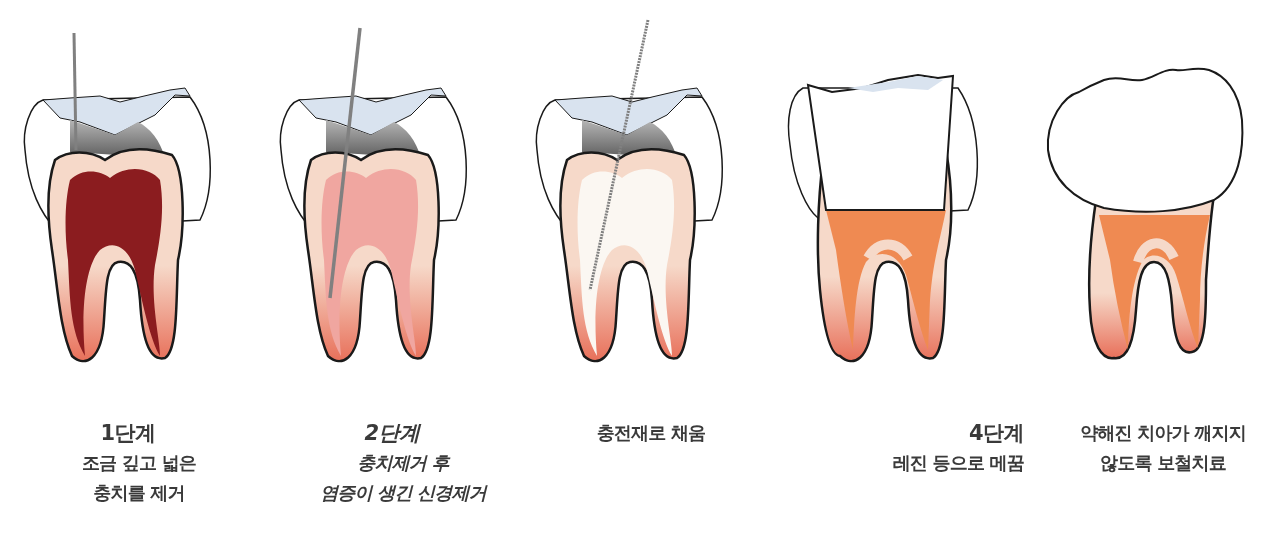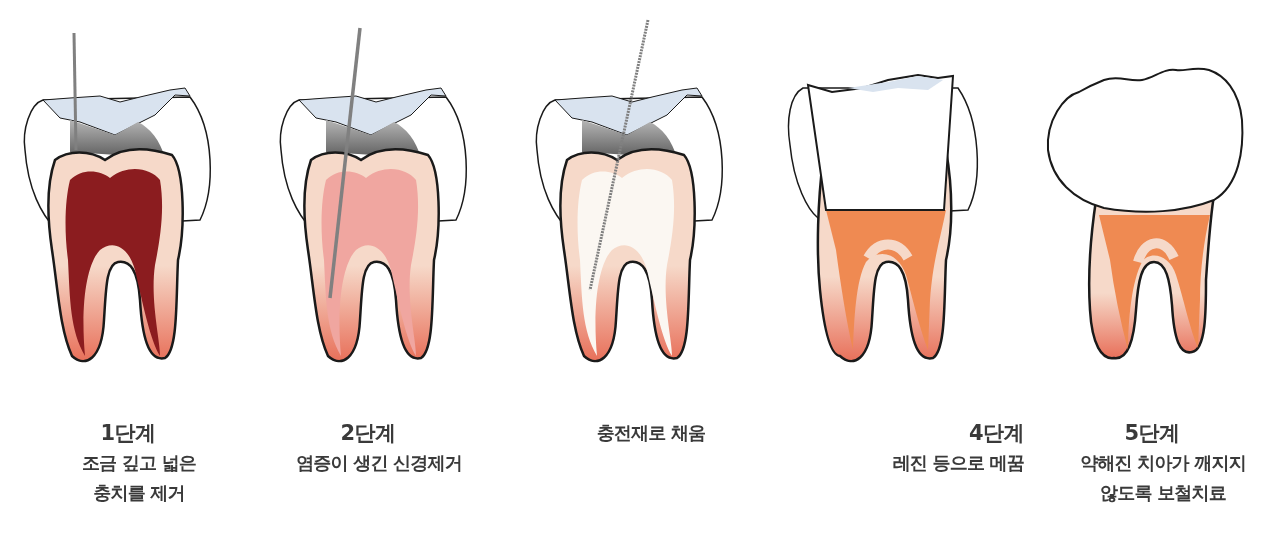--- a/index.html
+++ b/index.html
@@ -109,29 +109,29 @@
       <path d="M114,262 C120,240 140,236 150,258" fill="none" stroke="#f6d9c9" stroke-width="10"></path>
       <path d="M55,92 C40,96 22,120 24,150 C28,180 50,200 80,208 C120,215 160,212 190,200 C215,185 220,150 218,120 C215,90 200,75 185,70 C170,66 160,72 152,70 C140,68 130,78 118,80 C105,82 95,75 80,80 C70,84 62,88 55,92 Z" fill="#fff" stroke="#1a1a1a" stroke-width="2"></path>
     </svg>
   </div>
 
   <div class="caption" style="left:0px;">
     <div class="step-title">1단계</div>
     <div class="step-desc">조금 깊고 넓은</div>
     <div class="step-desc">충치를 제거</div>
   </div>
-  <div class="caption" style="left:240px;">
+  <div class="caption" style="left:264px;font-style:italic;">
     <div class="step-title">2단계</div>
+    <div class="step-desc">충치제거 후</div>
     <div class="step-desc">염증이 생긴 신경제거</div>
   </div>
   <div class="caption" style="left:512px;">
     <div class="step-desc">충전재로 채움</div>
   </div>
   <div class="caption" style="left:768px;text-align:right;">
     <div class="step-title">4단계</div>
     <div class="step-desc">레진 등으로 메꿈</div>
   </div>
   <div class="caption" style="left:1024px;">
-    <div class="step-title">5단계</div>
     <div class="step-desc">약해진 치아가 깨지지</div>
     <div class="step-desc">않도록 보철치료</div>
   </div>
 </div>
 
 </body></html>

